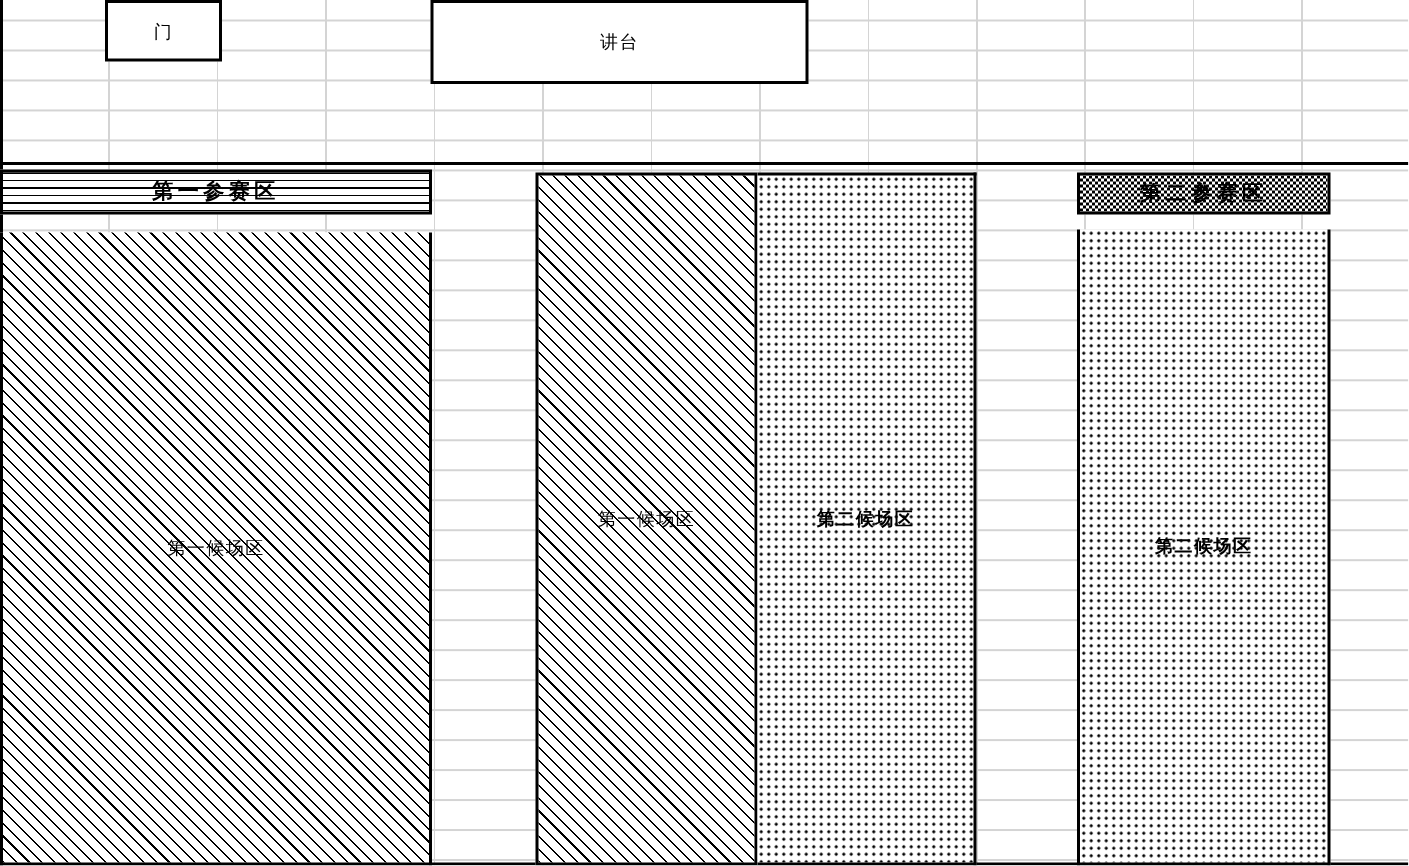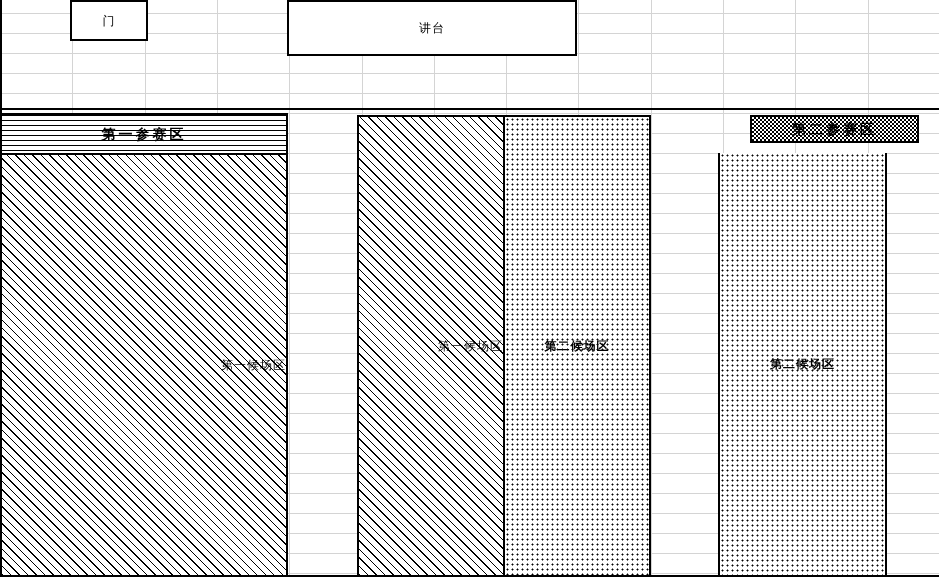--- a/index.html
+++ b/index.html
@@ -90,21 +90,20 @@
     background-image:
       repeating-conic-gradient(#000000 0% 25%, #ffffff 0% 50%);
     background-size: 4px 4px;
   }
   
   .fill-hatch {
     background-image: repeating-linear-gradient(
         45deg,
         #000000 0px, #000000 1px,
         #ffffff 1px, #ffffff 6px);
-    justify-content: flex-end;
   }
   
   .fill-dots {
     background-image: radial-gradient(#000000 0.9px, rgba(255,255,255,0) 1.1px);
     background-size: 5px 5px;
     font-weight: bold;
   }
 
   
   .over-pattern .label {
@@ -119,41 +118,41 @@
   <div class="grid-layer"></div>
 
   <div class="frame-left"></div>
   <div class="frame-bottom"></div>
   <div class="frame-top-rule"></div>
 
   <div class="box" id="shape-door" style="left: 70px; top: 0px; width: 78px; height: 41px;">
     <span class="label">门</span>
   </div>
 
-  <div class="box" id="shape-podium" style="left: 287px; top: 0px; width: 290px; height: 56px;">
+  <div class="box" id="shape-podium" style="left: 287px; top: 0px; width: 252px; height: 56px;">
     <span class="label">讲台</span>
   </div>
 
-  <div class="box fill-hlines over-pattern" id="shape-zone1-header" style="left: 0px; top: 113px; width: 288px; height: 42px;">
+  <div class="box fill-hlines over-pattern" id="shape-zone1-header" style="left: 0px; top: 113px; width: 288px; height: 30px;">
     <span class="label bold">第一参赛区</span>
   </div>
 
   <div class="box fill-hatch over-pattern" id="shape-zone1-wait" style="left: 0px; top: 155px; width: 288px; height: 422px; border-top-width: 0px;">
     <span class="label">第一候场区</span>
   </div>
 
   <div class="box fill-hatch over-pattern" id="shape-mid-wait1" style="left: 357px; top: 115px; width: 148px; height: 462px; border-right-width: 2px;">
     <span class="label">第一候场区</span>
   </div>
 
   <div class="box fill-dots over-pattern" id="shape-mid-wait2" style="left: 505px; top: 115px; width: 146px; height: 462px; border-left-width: 0px;">
     <span class="label">第二候场区</span>
   </div>
 
-  <div class="box fill-checker over-pattern" id="shape-zone2-header" style="left: 750px; top: 115px; width: 169px; height: 28px;">
+  <div class="box fill-checker over-pattern" id="shape-zone2-header" style="left: 718px; top: 115px; width: 169px; height: 28px;">
     <span class="label bold">第二参赛区</span>
   </div>
 
   <div class="box fill-dots over-pattern" id="shape-zone2-wait" style="left: 718px; top: 153px; width: 169px; height: 424px; border-top-width: 0px;">
     <span class="label">第二候场区</span>
   </div>
 
 </div>
 
 </body></html>

